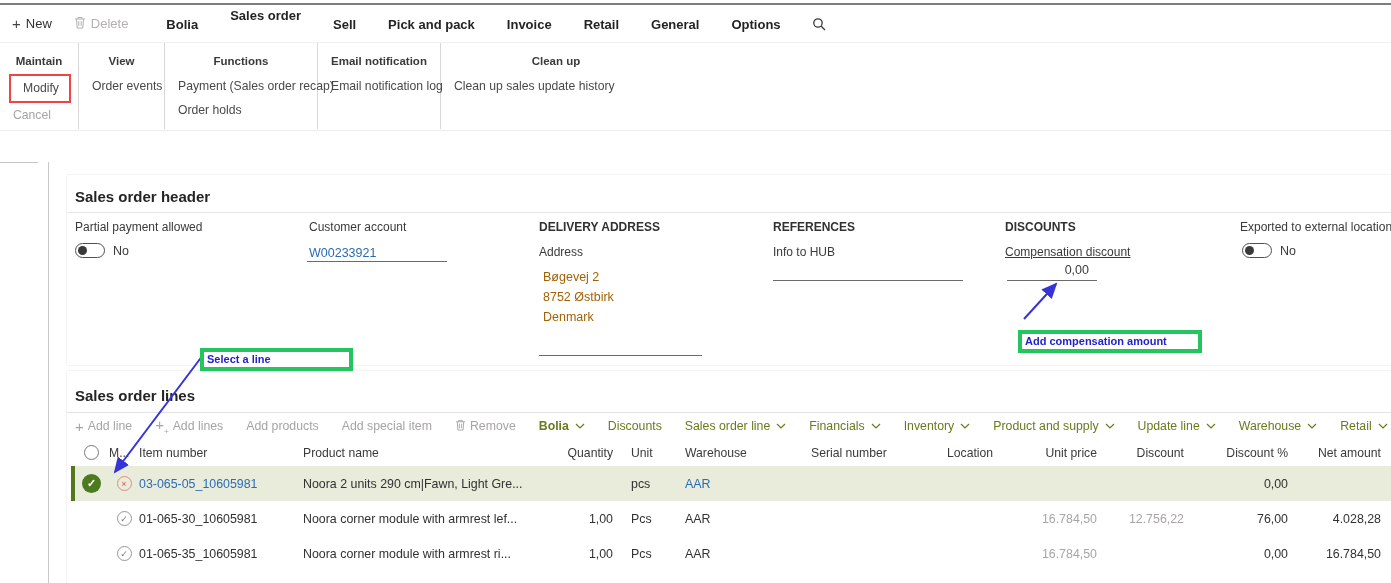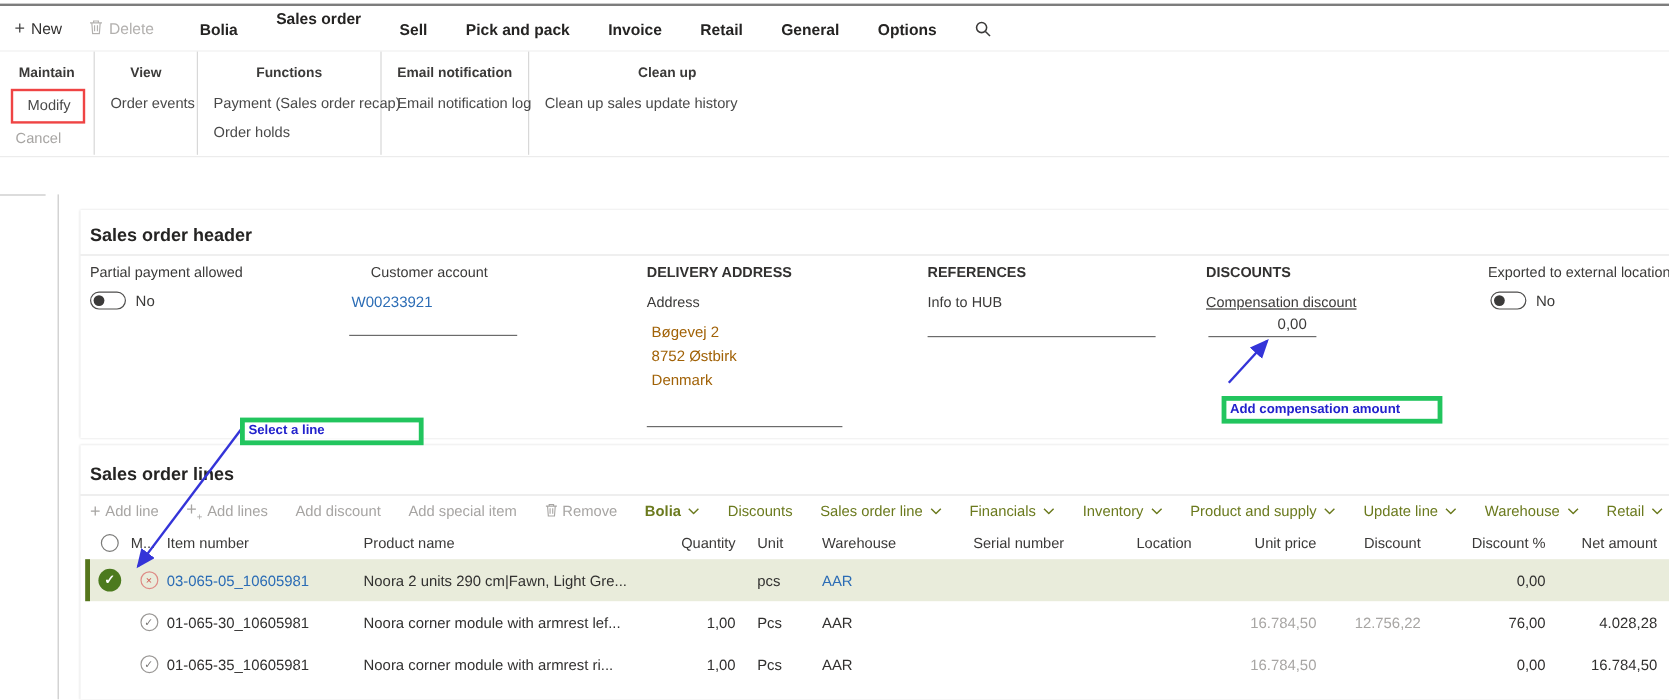--- a/index.html
+++ b/index.html
@@ -160,21 +160,21 @@
 
     <div class="abs fld-label" style="left:8px; top:45px;">Partial payment allowed</div>
     <div class="abs toggle" style="left:8px; top:68px;">
       <span class="toggle-pill">
           <span class="toggle-knob"></span>
         </span>
       <span class="toggle-text">No</span>
     </div>
 
     <div class="abs fld-label" style="left:242px; top:45px;">Customer account</div>
-    <div class="abs ufield" style="left:224px; top:66px; width:140px; padding:2px 0 18px 2px;">
+    <div class="abs ufield" style="left:240px; top:66px; width:140px; padding:2px 0 0 2px;">
       <span class="link" style="font-size:12.5px;">W00233921</span>
     </div>
 
     <div class="abs grp-label" style="left:472px; top:45px;">DELIVERY ADDRESS</div>
     <div class="abs fld-label" style="left:472px; top:70px;">Address</div>
     <div class="abs" style="left:476px; top:92px;">
       <div class="addr-line">Bøgevej 2</div>
       <div class="addr-line">8752 Østbirk</div>
       <div class="addr-line">Denmark</div>
     </div>
@@ -206,21 +206,21 @@
     <div class="lines-toolbar">
       <div class="tb-item disabled">
         <span class="plus-glyph" style="color:#a7a5a3;">+</span>
         <span>Add line</span>
       </div>
       <div class="tb-item disabled">
         <span class="plus-glyph" style="color:#a7a5a3;">+<sub style="font-size:8px;">+</sub></span>
         <span>Add lines</span>
       </div>
       <div class="tb-item disabled">
-        <span>Add discount</span>
+        <span>Add products</span>
       </div>
       <div class="tb-item disabled">
         <span>Add special item</span>
       </div>
       <div class="tb-item disabled">
         <span>
           <svg width="11" height="12" viewBox="0 0 12 13" fill="none" stroke="#a7a5a3" stroke-width="1">
             <path d="M1 3h10M4 3V1.5h4V3M2.5 3l.7 9h5.6l.7-9M4.8 5v5M7.2 5v5"></path>
           </svg>
         </span>

